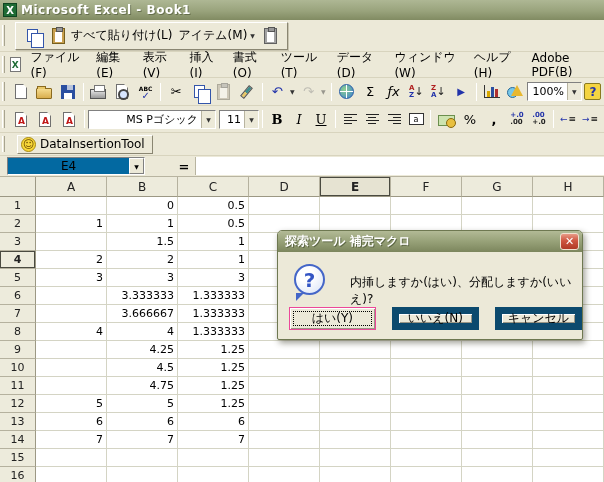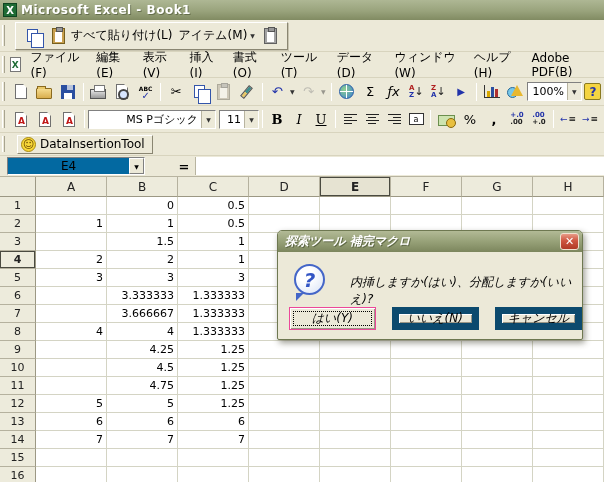--- a/index.html
+++ b/index.html
@@ -138,21 +138,21 @@
   .g-colh.active { font-weight:bold; box-shadow:inset 0 0 0 1px #4A4A40; background:#E6E3D2; }
   .g-rowh { width:36px; flex:none; background:#EDEBDC; border-right:1px solid #9C9884; border-bottom:1px solid #B5B19E;
     display:flex; align-items:center; justify-content:center; font-size:11px; color:#222; }
   .g-rowh.active { font-weight:bold; box-shadow:inset 0 0 0 1px #4A4A40; }
   .g-cell { width:71px; flex:none; border-right:1px solid #D4D4C4; border-bottom:1px solid #D4D4C4;
     font-size:11px; display:flex; align-items:center; justify-content:flex-end; padding-right:3px; color:#000; background:#fff; }
 
   
   .dialog { position:absolute; left:277px; top:230px; width:306px; height:110px;
     background:#ECE9D8; border:1px solid #6E7851; border-radius:5px 5px 2px 2px;
-    box-shadow:2px 3px 6px rgba(40,40,20,.45);font-style:italic; }
+    box-shadow:2px 3px 6px rgba(40,40,20,.45); }
   .dlg-title { height:21px; border-radius:4px 4px 0 0;
     background:linear-gradient(180deg,#B2BA96 0%,#97A178 50%,#7C865D 100%);
     display:flex; align-items:center; padding:0 3px 0 7px; }
   .dlg-title .txt { flex:1; color:#fff; font-weight:bold; font-size:12px; text-shadow:1px 1px 0 rgba(60,70,40,.6); }
   .dlg-close { width:19px; height:17px; border-radius:3px; border:1px solid #F0E0D0;
     background:linear-gradient(180deg,#E89A86 0%,#CE5540 45%,#B03A26 100%);
     color:#fff; font-size:11px; font-weight:bold; line-height:15px; text-align:center; }
   .dlg-body { position:relative; height:88px; }
   .q-ico { position:absolute; left:16px; top:12px; width:33px; height:33px; }
   .q-ico .bubble { width:31px; height:31px; border-radius:50%; border:2px solid #4466C8;

